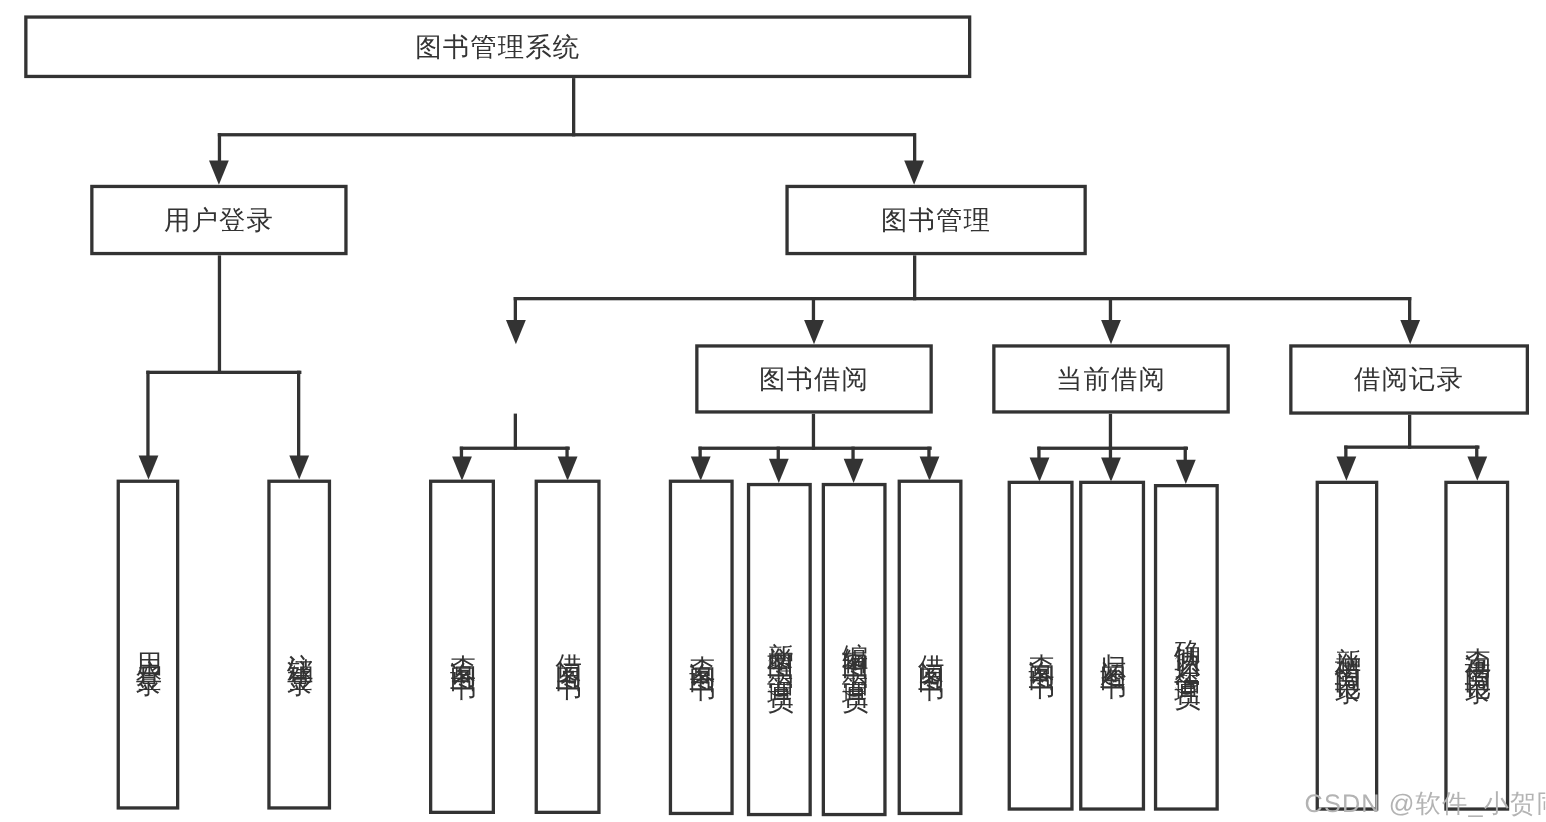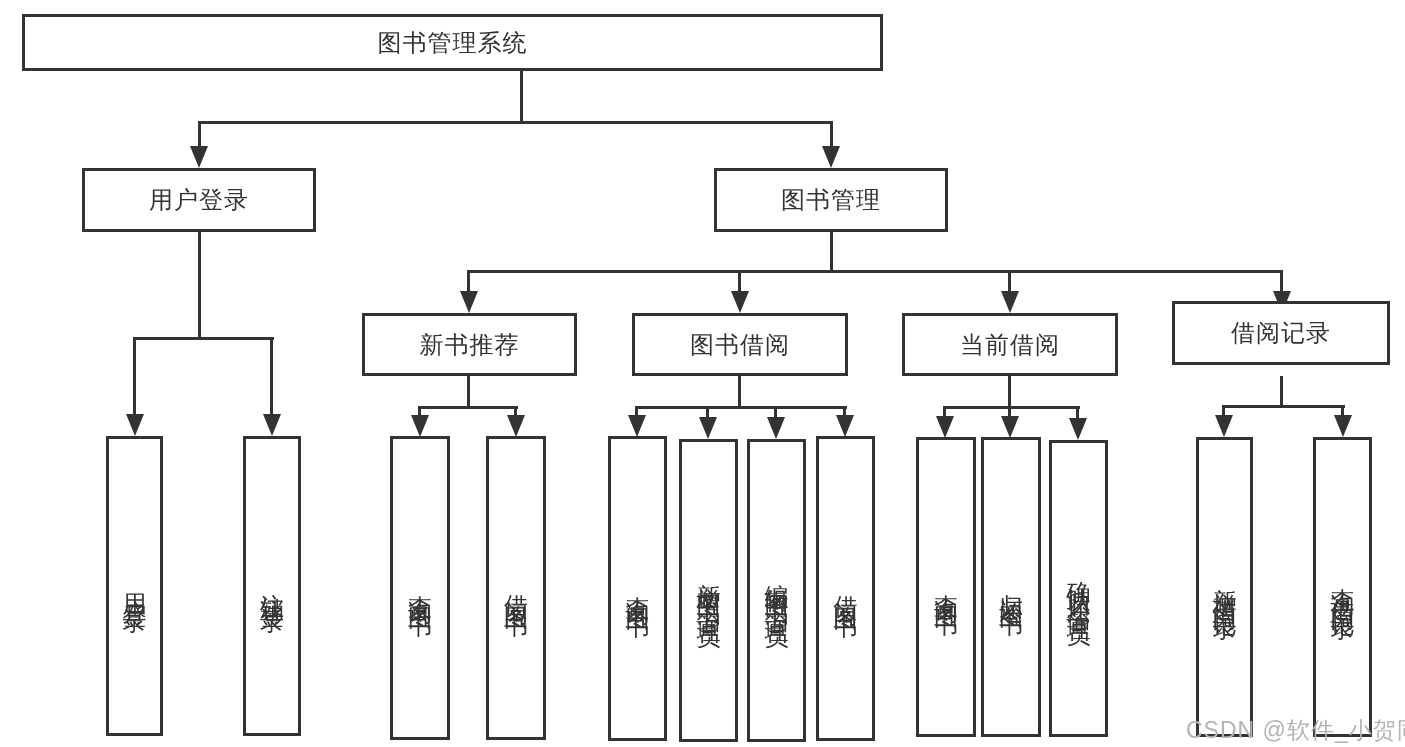--- a/index.html
+++ b/index.html
@@ -103,34 +103,31 @@
   <div class="vline" style="left:1341px;top:405px;height:13px"></div>
   <div class="arrow" style="left:1334px;top:415px"></div>
 
   <div class="box h" style="left:22px;top:14px;width:861px;height:57px">
     <span>图书管理系统</span>
   </div>
 
   <div class="box h" style="left:82px;top:168px;width:234px;height:64px">
     <span>用户登录</span>
   </div>
-  <div class="box h" style="left:714px;top:168px;width:234px;height:64px">
+  <div class="box h" style="left:714px;top:168px;width:274px;height:64px">
     <span>图书管理</span>
   </div>
 
-  <div class="box h" style="left:362px;top:313px;width:215px;height:63px">
-    <span>新书推荐</span>
-  </div>
   <div class="box h" style="left:632px;top:313px;width:216px;height:63px">
     <span>图书借阅</span>
   </div>
   <div class="box h" style="left:902px;top:313px;width:216px;height:63px">
     <span>当前借阅</span>
   </div>
-  <div class="box h" style="left:1172px;top:301px;width:218px;height:64px">
+  <div class="box h" style="left:1172px;top:313px;width:218px;height:64px">
     <span>借阅记录</span>
   </div>
 
   <div class="box v" style="left:106px;top:436px;width:57px;height:300px">
     <span>用户登录</span>
   </div>
   <div class="box v" style="left:243px;top:436px;width:58px;height:300px">
     <span>注销登录</span>
   </div>
 

